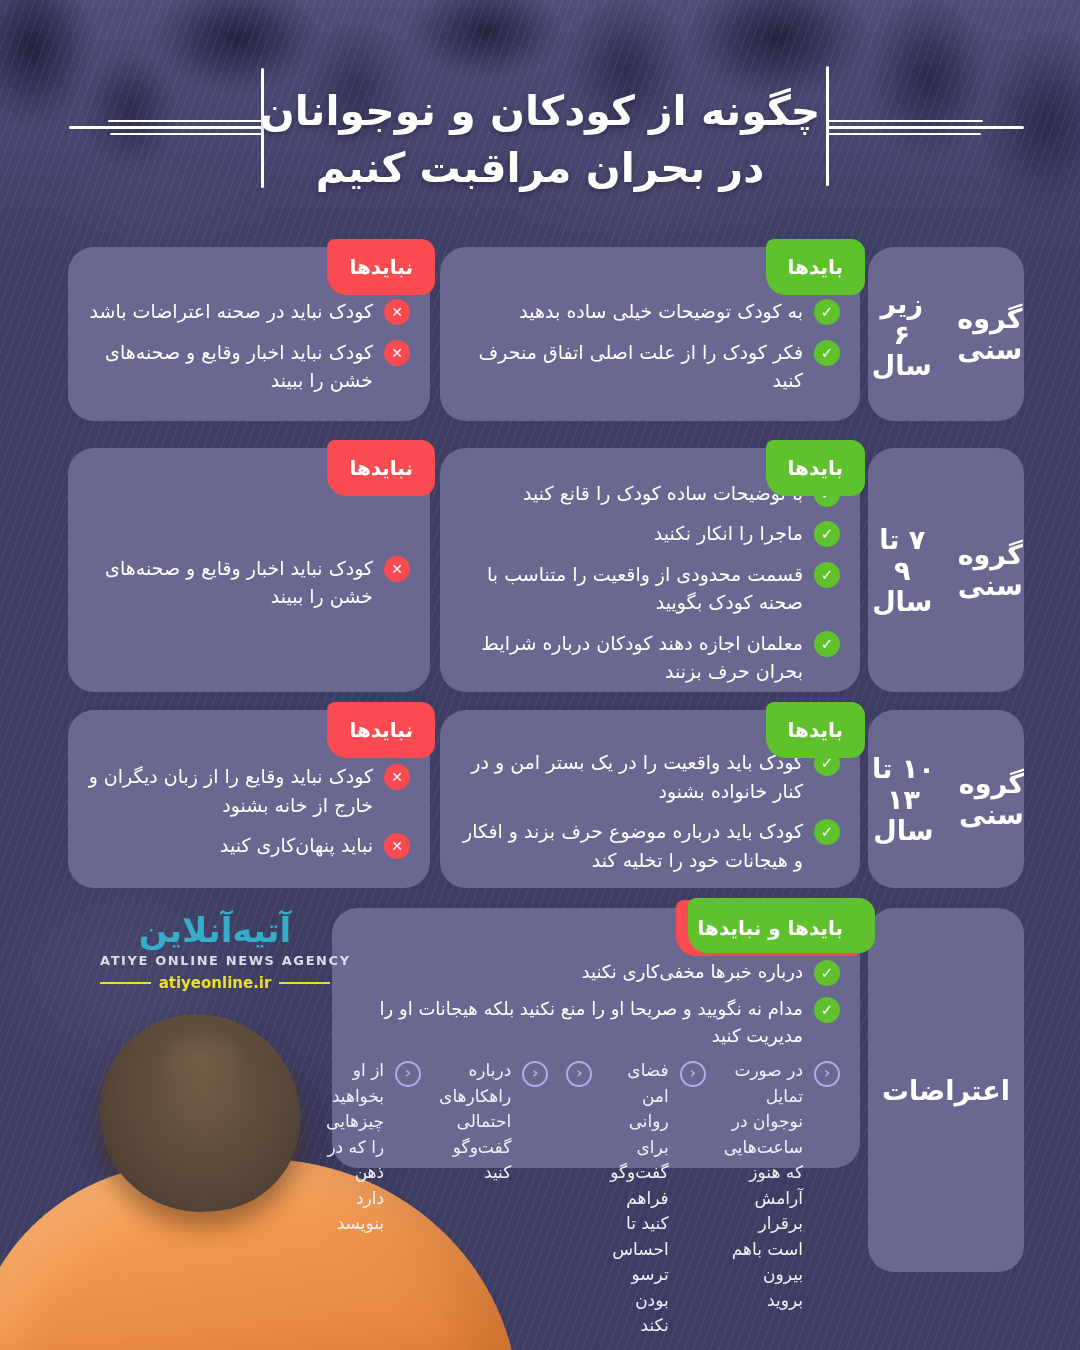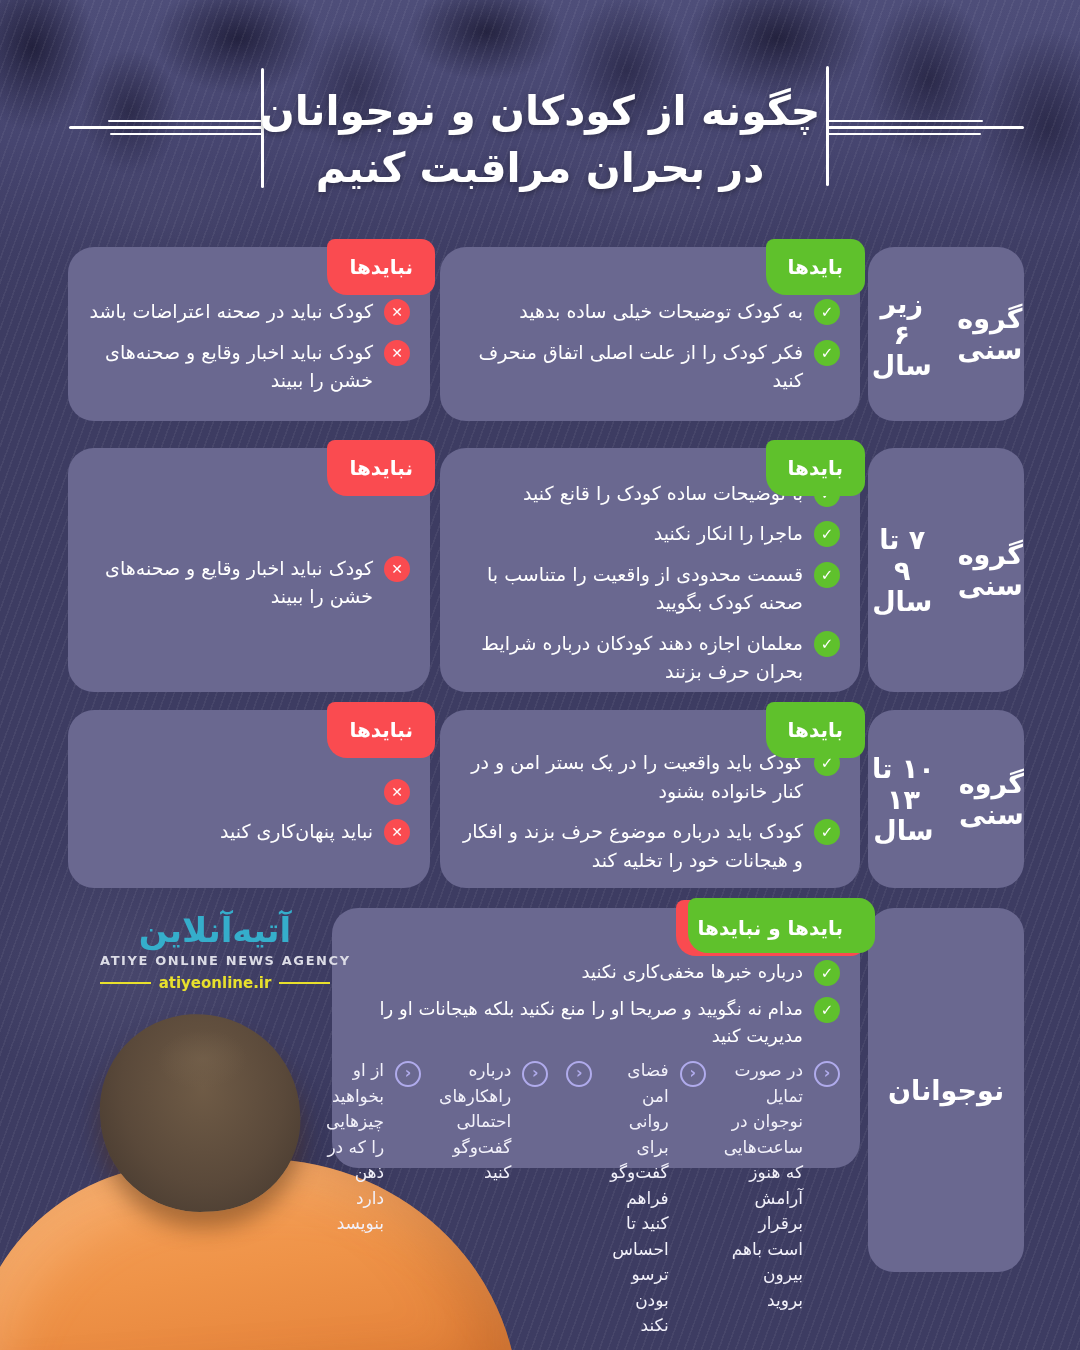--- a/index.html
+++ b/index.html
@@ -240,30 +240,31 @@
           <span class="ic check"></span>
           <span class="txt">کودک باید درباره موضوع حرف بزند و افکار و هیجانات خود را تخلیه کند</span>
         </div>
       </div>
   </div>
   <div class="card donts3">
     <div class="badge red">نبایدها</div>
     <div class="items">
         <div class="item">
           <span class="ic x"></span>
+          <span class="txt">کودک نباید وقایع را از زبان دیگران و خارج از خانه بشنود</span>
         </div>
         <div class="item">
           <span class="ic x"></span>
           <span class="txt">نباید پنهان‌کاری کنید</span>
         </div>
       </div>
   </div>
 
   <div class="card age4 agecard">
-    <span>نوجوانان</span>
+    <span>اعتراضات</span>
   </div>
   <div class="card combo4 big">
     <div class="badge combo">بایدها و نبایدها</div>
     <div class="items top">
       <div class="sublist" style="display:flex;flex-direction:column;gap:9px;">
           <div class="item">
             <span class="ic check"></span>
             <span class="txt">درباره خبرها مخفی‌کاری نکنید</span>
           </div>
           <div class="item">

